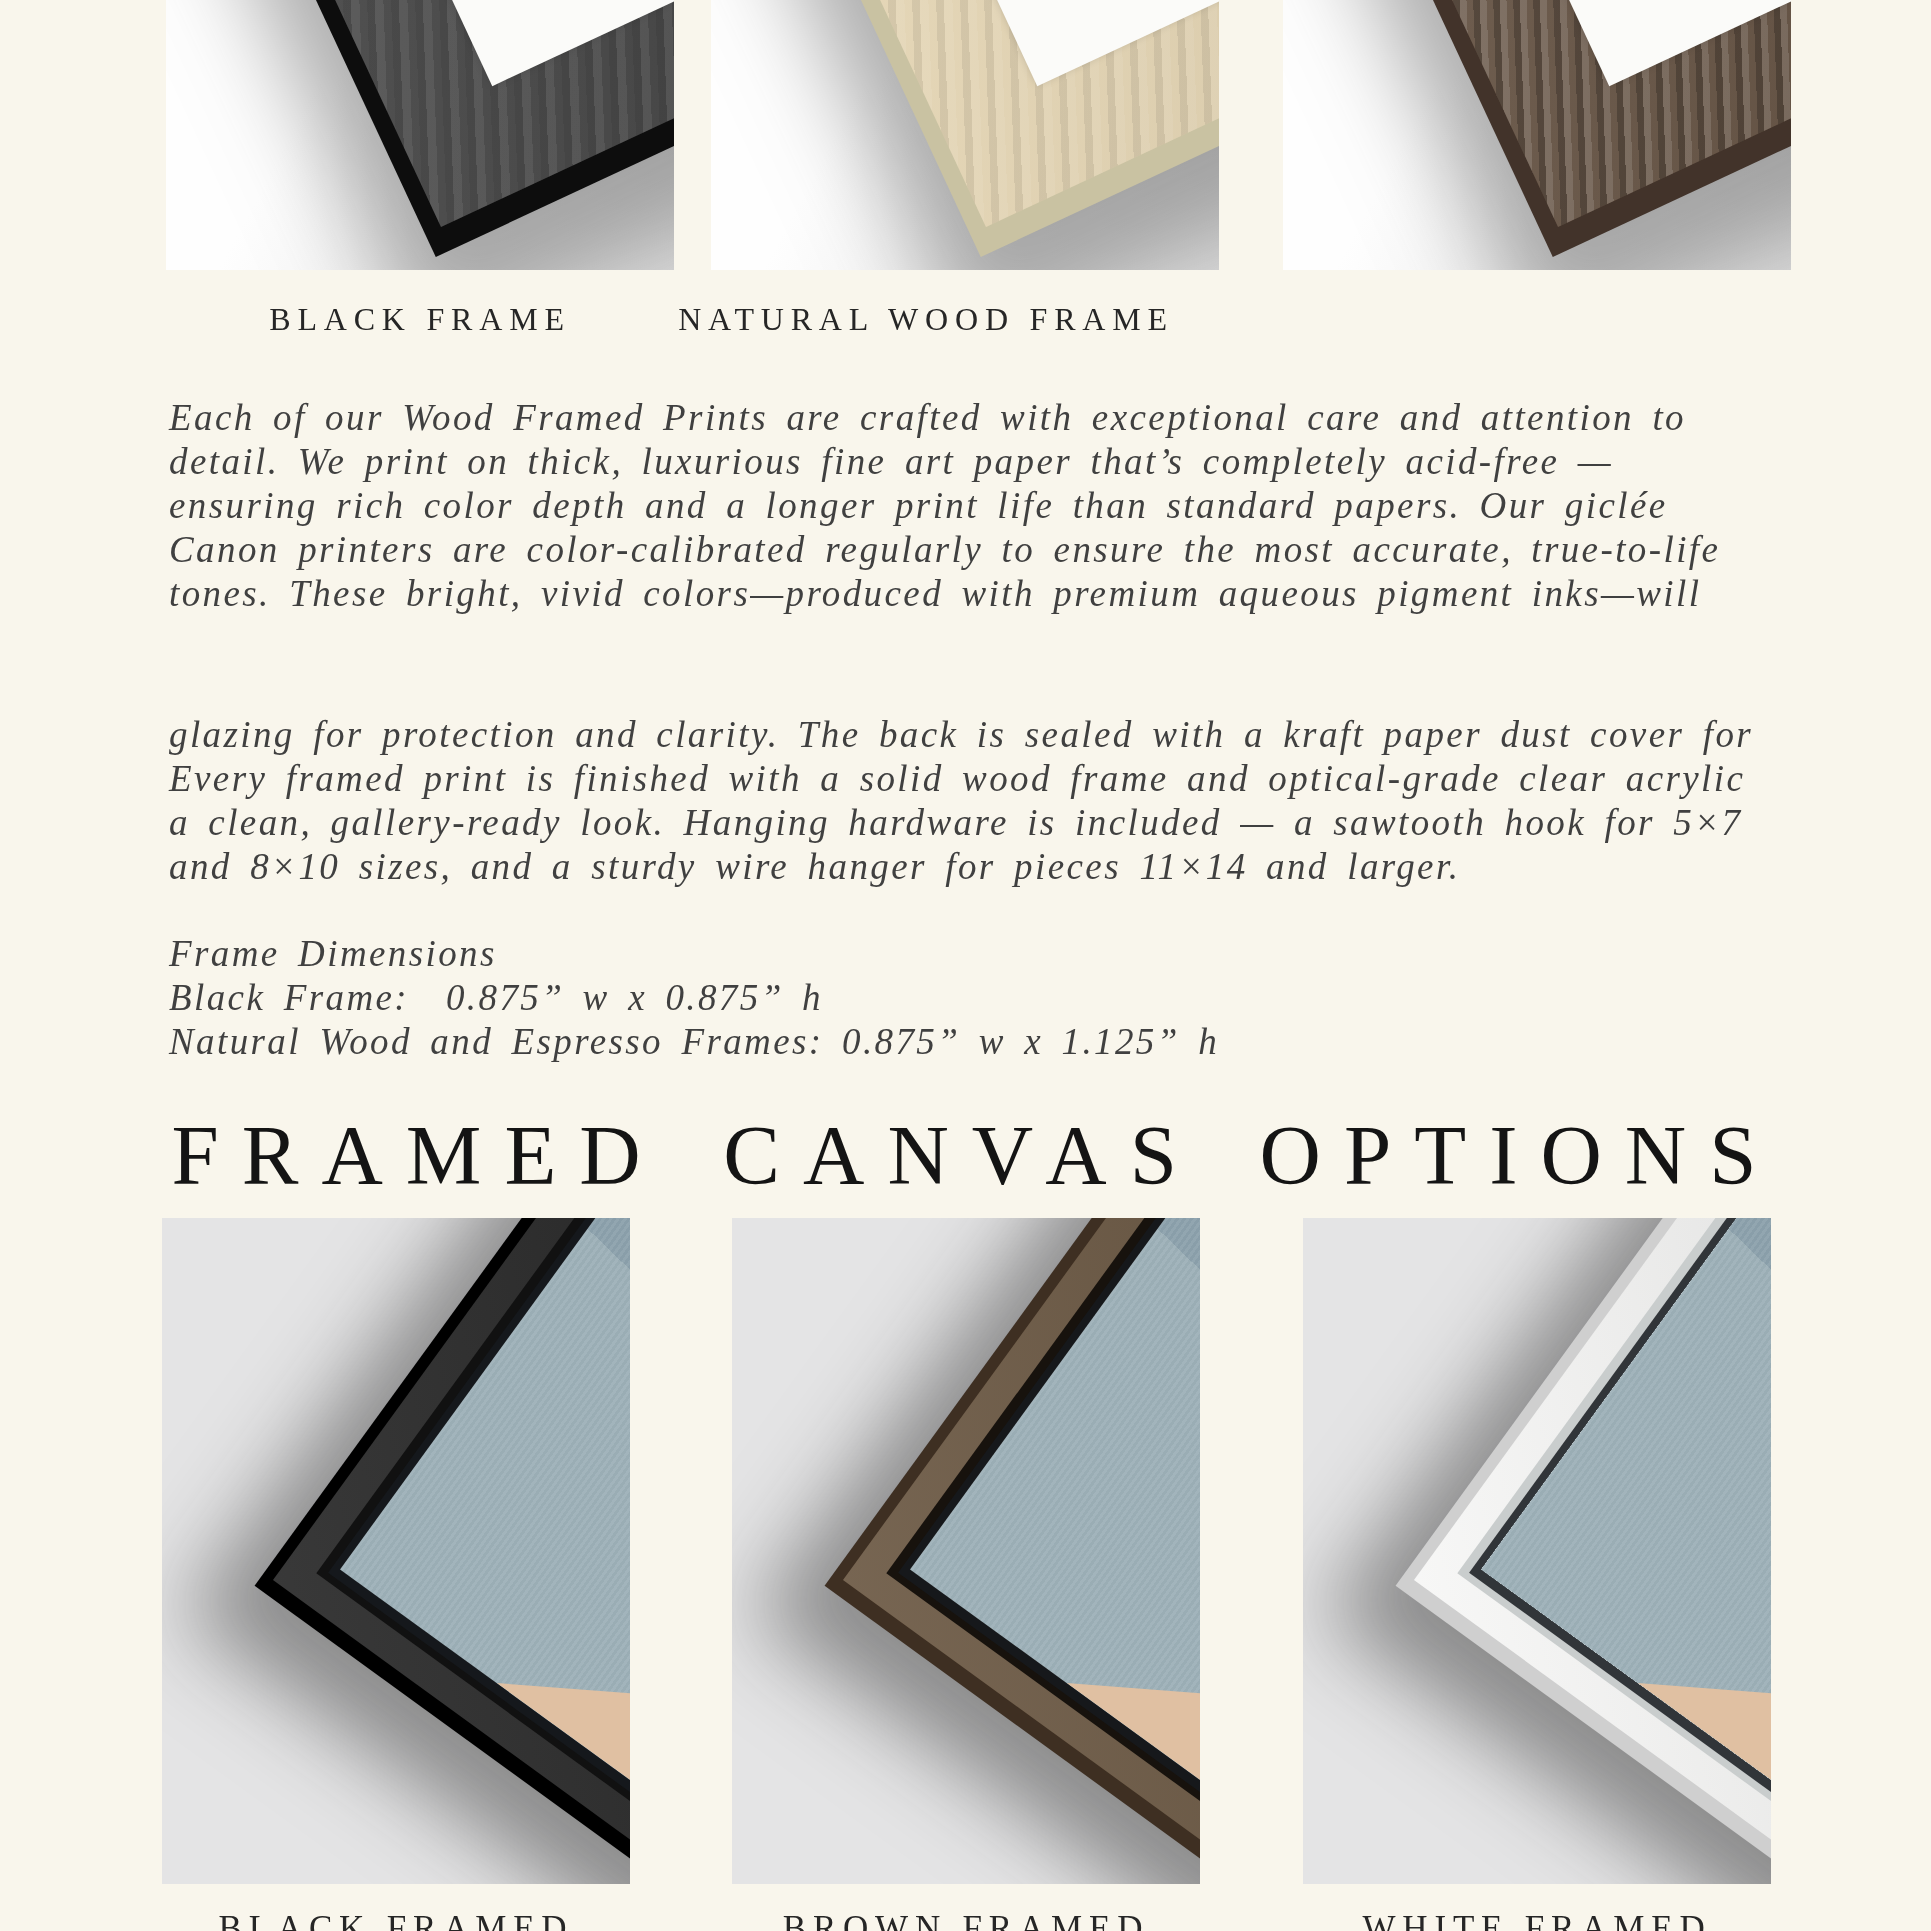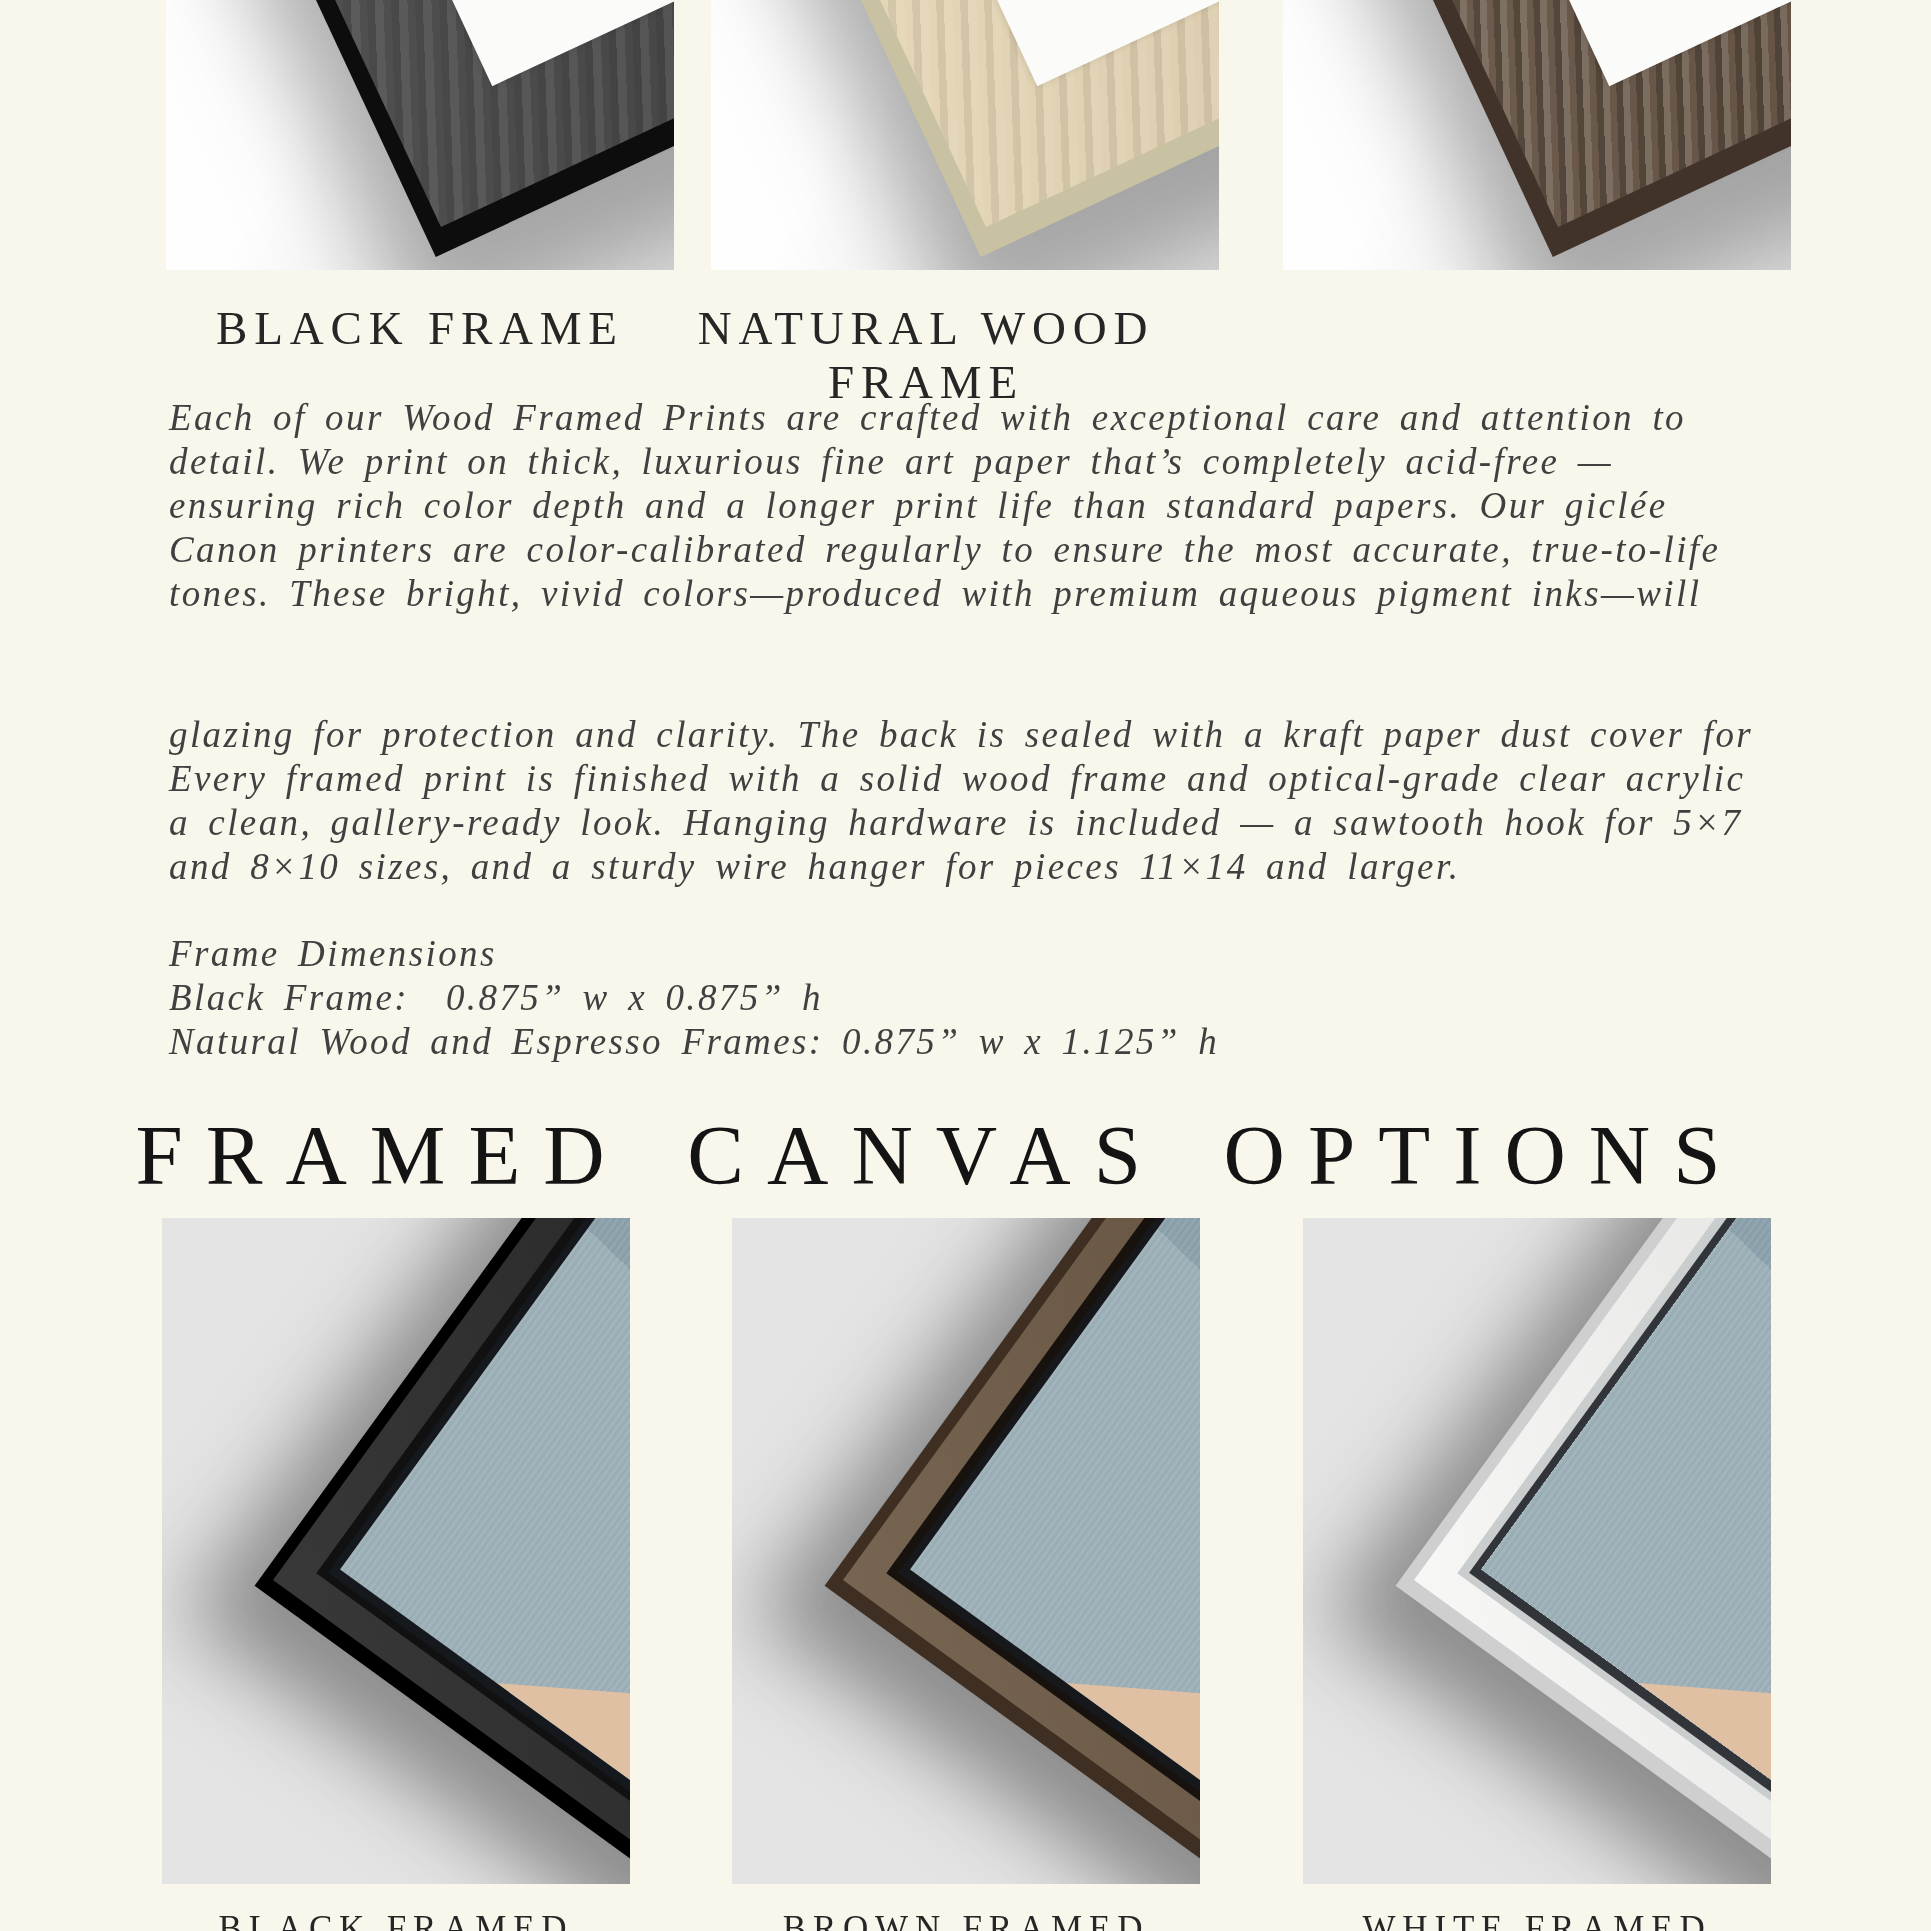--- a/index.html
+++ b/index.html
@@ -19,36 +19,36 @@
        background:linear-gradient(115deg,rgba(255,255,255,.16),rgba(0,0,0,.14)),var(--face);
        box-shadow:-17.4px 25px 0 var(--side), -68px 111px 92px rgba(95,95,95,.5);}
   .fsq::before{content:"";position:absolute;inset:0;
        background:repeating-linear-gradient(113deg,rgba(255,255,255,.07) 0 8.7px,rgba(0,0,0,0) 8.7px 16.4px,rgba(0,0,0,.07) 16.4px 24px);}
   .wphoto.p3 .fsq::before{
        background:repeating-linear-gradient(113deg,rgba(255,255,255,.13) 0 6.8px,rgba(0,0,0,0) 6.8px 13.5px,rgba(0,0,0,.22) 13.5px 20px);}
   .mat{position:absolute;inset:106px;background:#fbfbf9;
        box-shadow:1.9px -2.9px 9.7px rgba(0,0,0,.22);}
 
   .wlabel{position:absolute;top:301px;width:508px;text-align:center;
-          font-size:47px;letter-spacing:6.8px;color:#262626;}
+          font-size:32px;letter-spacing:6.8px;color:#262626;}
   .wlabel.l1{left:166px;} .wlabel.l2{left:672px;} .wlabel.l3{left:1283px;}
 
   
   .para{position:absolute;left:169px;width:1622px;
         font-style:italic;font-size:37px;line-height:44px;
         letter-spacing:2.4px;word-spacing:6.8px;color:#404040;}
   .para .tline{white-space:pre;}
   .para.p-1{top:396px;}
   .para.p-2{top:713px;}
   .para.dims{top:932px;}
 
   
   .canvas-heading{position:absolute;top:1106px;left:0;width:1879px;margin:0;
         text-align:center;font-weight:400;font-style:normal;
-        font-size:85px;letter-spacing:23px;word-spacing:15.4px;color:#141414;}
+        font-size:85px;letter-spacing:23px;word-spacing:15.4px;color:#141414;padding-left:36px;}
 
   
   .cphoto{position:absolute;top:1218px;height:666px;width:468px;margin:0;
           overflow:hidden;background:#e4e4e5;}
   .cphoto.c1{left:162px;}
   .cphoto.c2{left:732px;}
   .cphoto.c3{left:1303px;}
   .csq{position:absolute;left:111px;top:-613px;width:975px;height:975px;
        transform-origin:left bottom;transform:rotate(36deg);
        background:linear-gradient(40deg,rgba(255,255,255,.12),rgba(0,0,0,.16) 75%),var(--cface);

